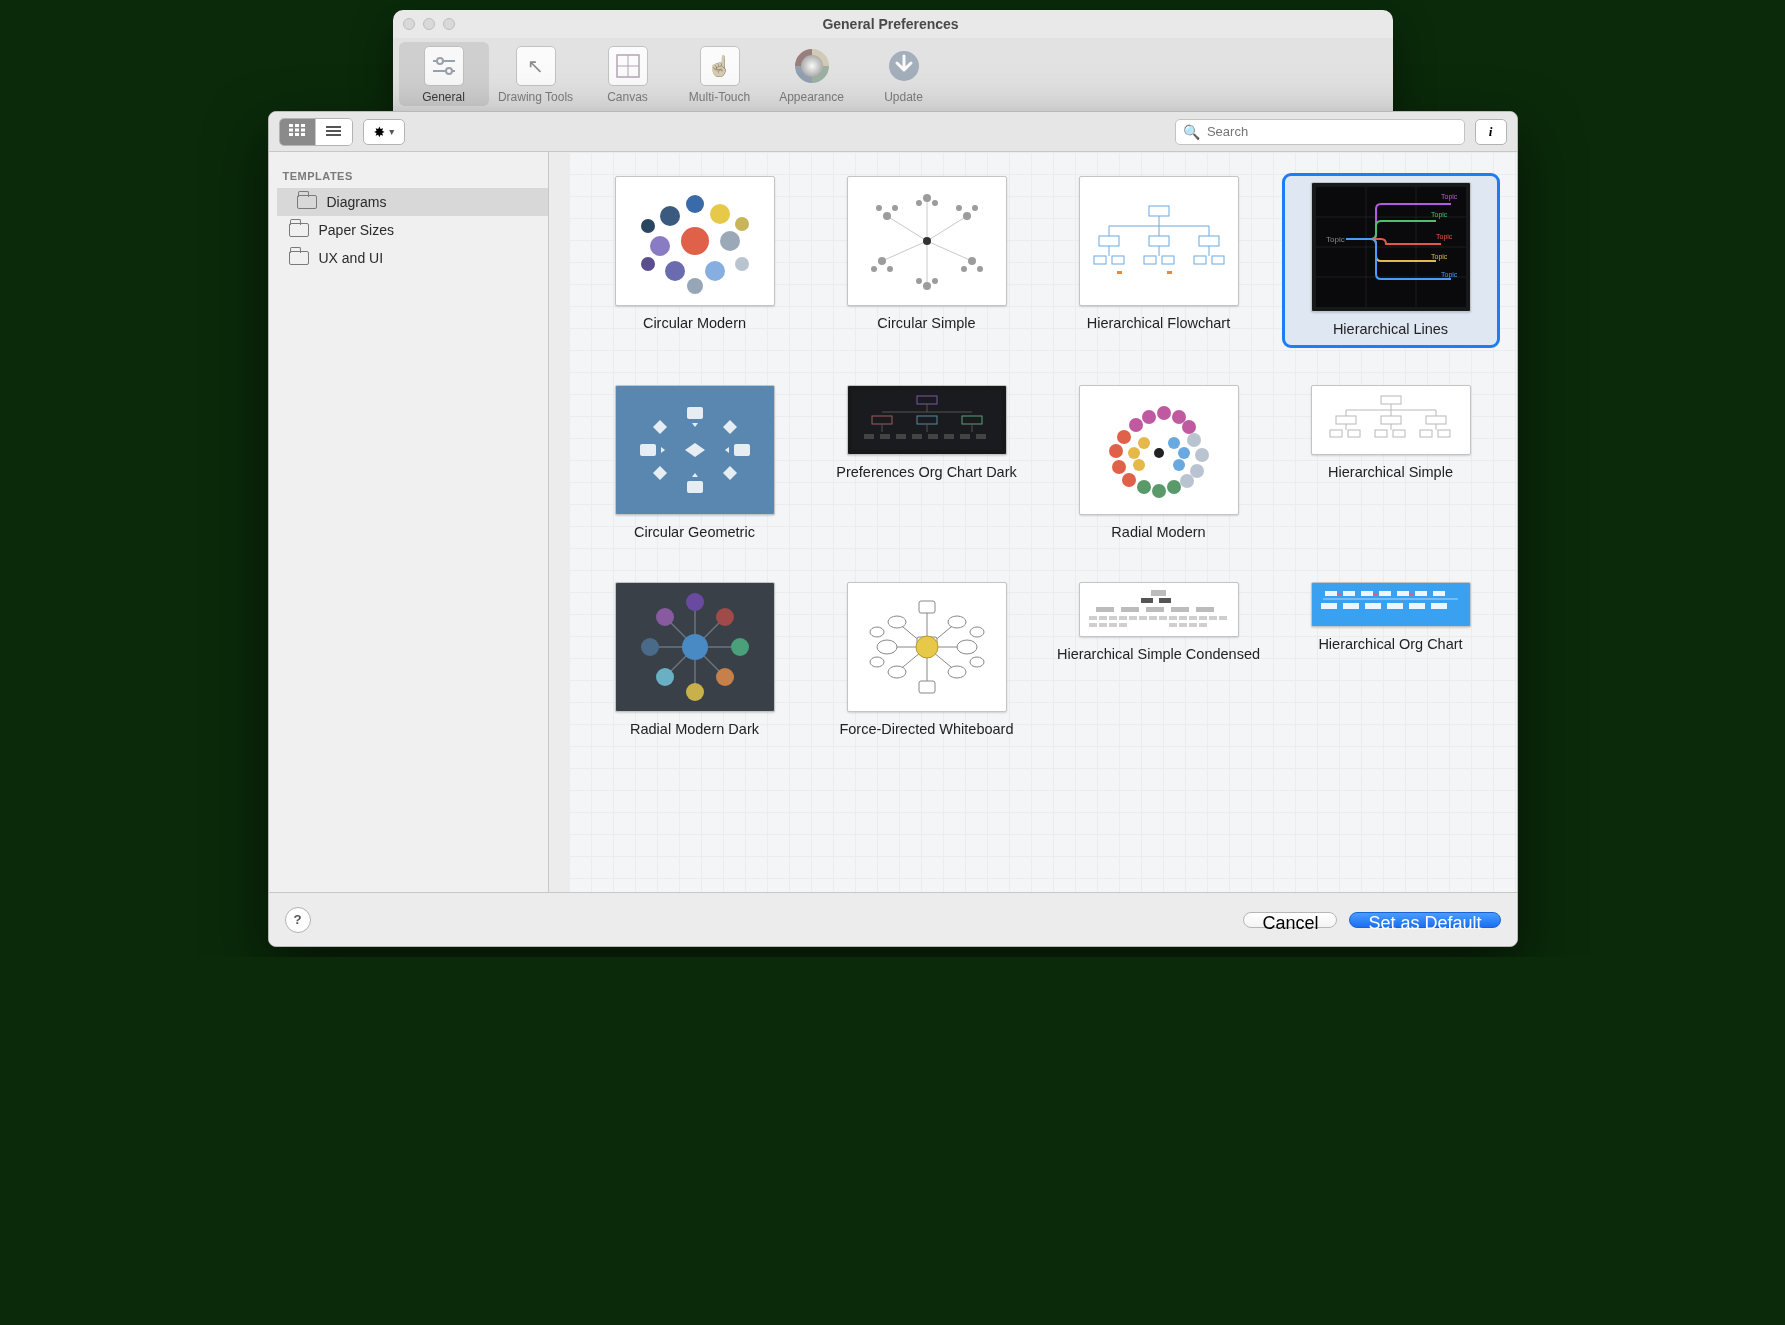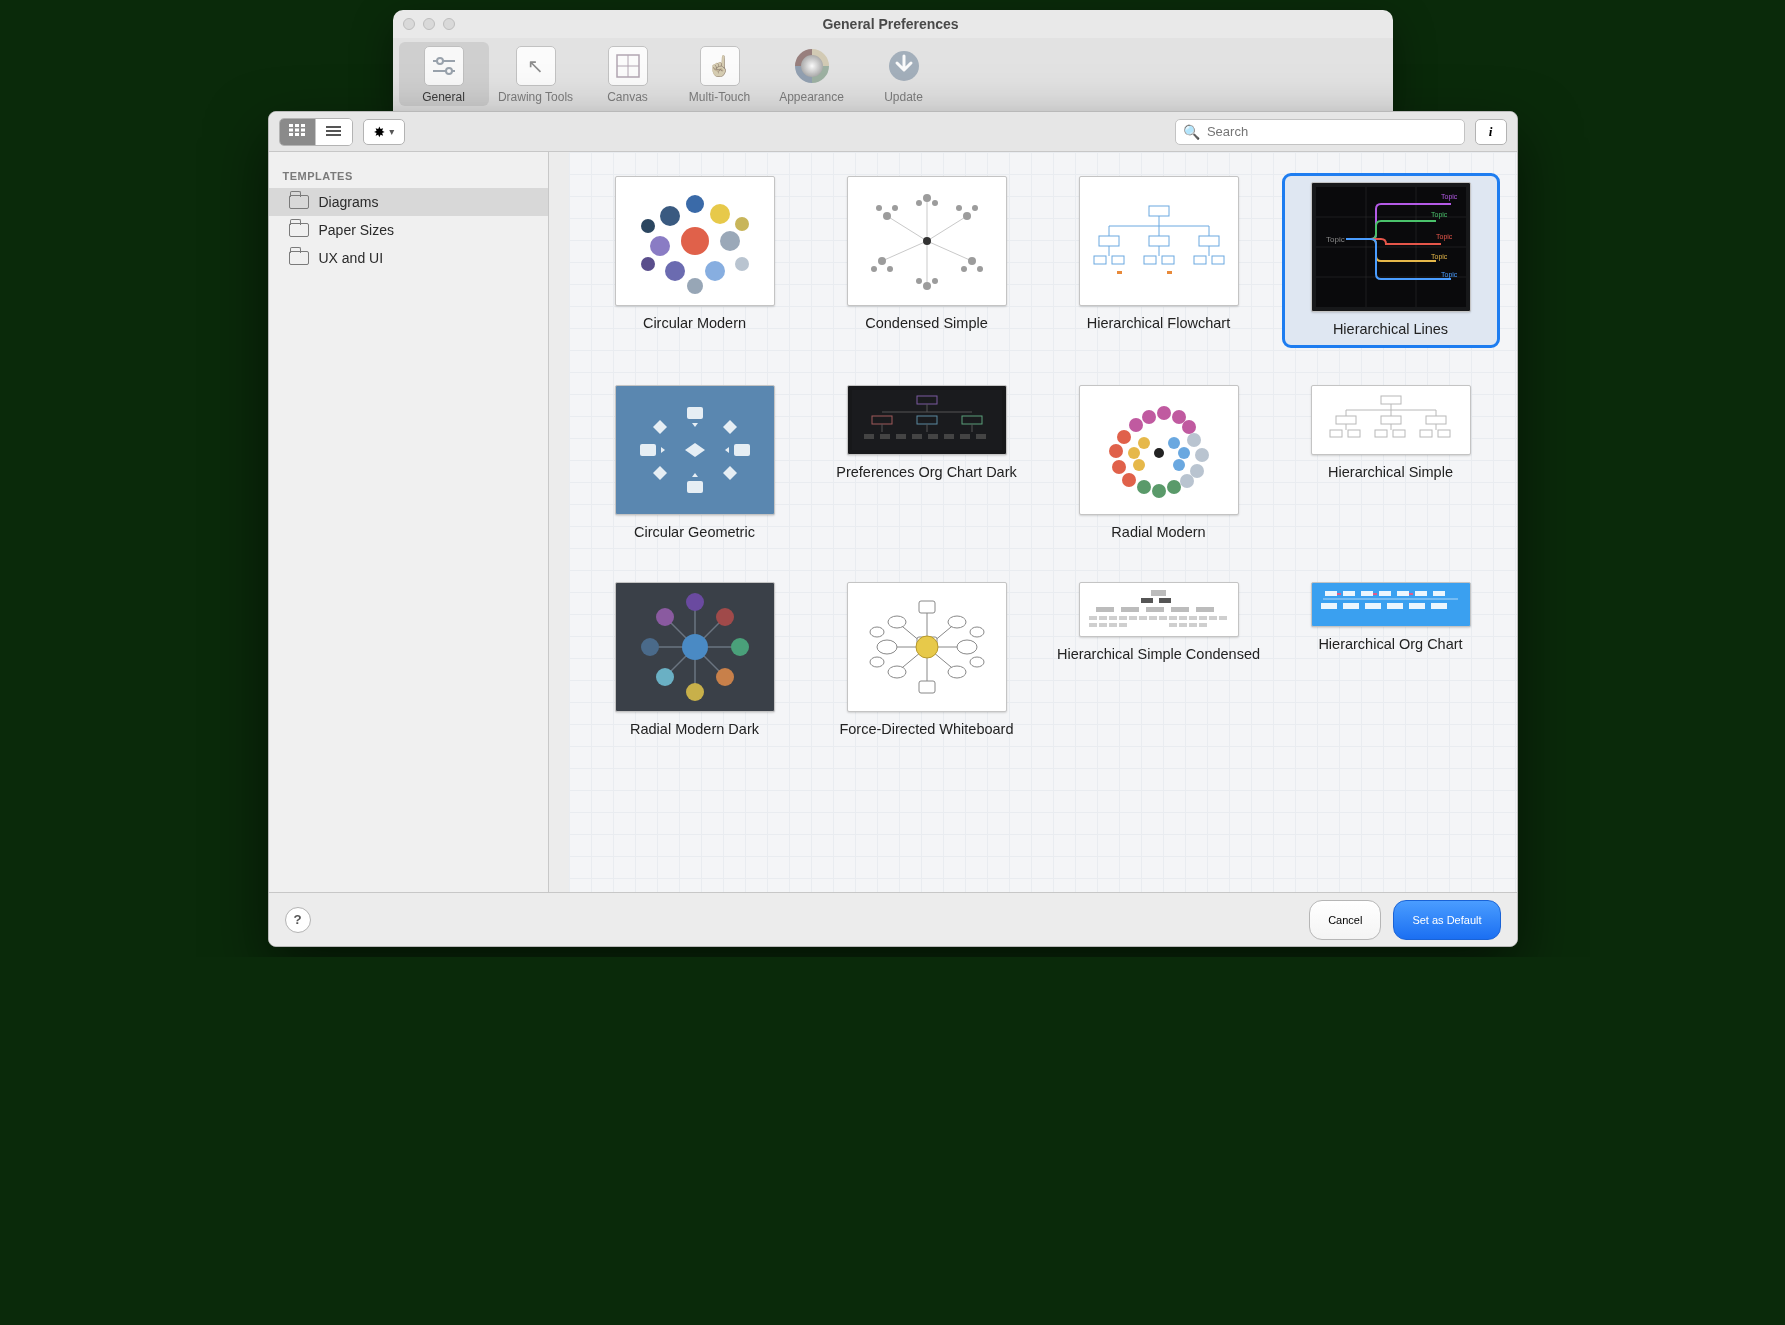--- a/index.html
+++ b/index.html
@@ -111,21 +111,21 @@
     padding-top: 10px;
   }
   .side-head {
     font-size:11px; letter-spacing: .5px; color:#7a7a7a; font-weight:700;
     padding: 8px 14px 6px 14px;
   }
   .side-item {
     display:flex; align-items:center; gap:10px; padding:6px 14px 6px 50px;
     font-size:14px; color:#2a2a2a; cursor:pointer;
   }
-  .side-item.selected { background:#d8d8d8; }
+  .side-item.selected { background:#d8d8d8;margin-left:8px; }
   .folder-icon{
     width:20px; height:14px; border:1.5px solid #7a7a7a; border-radius:2px;
     position:relative; margin-left:-30px;
   }
   .folder-icon::before{
     content:""; position:absolute; top:-5px; left:0; width:9px; height:5px;
     border:1.5px solid #7a7a7a; border-bottom:none; border-radius:2px 2px 0 0;
   }
 
   .gallery {
@@ -155,22 +155,22 @@
   .sheet-footer {
     height: 54px; border-top:1px solid #c7c7c7; background:#ececec;
     display:flex; align-items:center; padding: 0 16px; gap:12px;
   }
   .help-btn {
     width:26px; height:26px; border-radius:50%; border:1px solid #b3b3b3;
     background:#fff; display:flex; align-items:center; justify-content:center;
     cursor:pointer; color:#555; font-weight:600;
   }
   .btn {
-    height:40px; padding:0 18px; border-radius:13px; border:1px solid #b6b6b6;
-    background: linear-gradient(#fff,#f4f4f4); font-size:11px; cursor:pointer;
+    height:16px; padding:0 18px; border-radius:13px; border:1px solid #b6b6b6;
+    background: linear-gradient(#fff,#f4f4f4); font-size:18px; cursor:pointer;
   }
   .btn.primary {
     background: linear-gradient(#4a9dff,#1b6ff2); border-color:#1a63d6; color:#fff; font-weight:500;
   }
 
   .chev { font-size:10px; color:#555; }
   .gear { font-size:14px; }
   .mag { color:#8a8a8a; font-size:14px;}
 </style>
 </head>
@@ -352,21 +352,21 @@
                     <circle cx="107" cy="83" r="3"></circle>
                   <circle cx="70" cy="100" r="4"></circle>
                     <circle cx="62" cy="95" r="3"></circle>
                     <circle cx="78" cy="95" r="3"></circle>
                   <circle cx="70" cy="12" r="4"></circle>
                     <circle cx="62" cy="17" r="3"></circle>
                     <circle cx="78" cy="17" r="3"></circle>
                 </g>
               </svg>
             </div>
-            <div class="cap">Condensed Simple</div>
+            <div class="cap">Circular Simple</div>
           </div>
 
           <div class="card">
             <div class="thumb">
               <svg width="150" height="80" viewBox="0 0 150 80">
                 <g fill="none" stroke="#6aa8e0" stroke-width="1">
                   <rect x="65" y="5" width="20" height="10"></rect>
                     <line x1="75" y1="15" x2="75" y2="25"></line>
                   <line x1="25" y1="25" x2="125" y2="25"></line>
                   <line x1="25" y1="25" x2="25" y2="35"></line>

